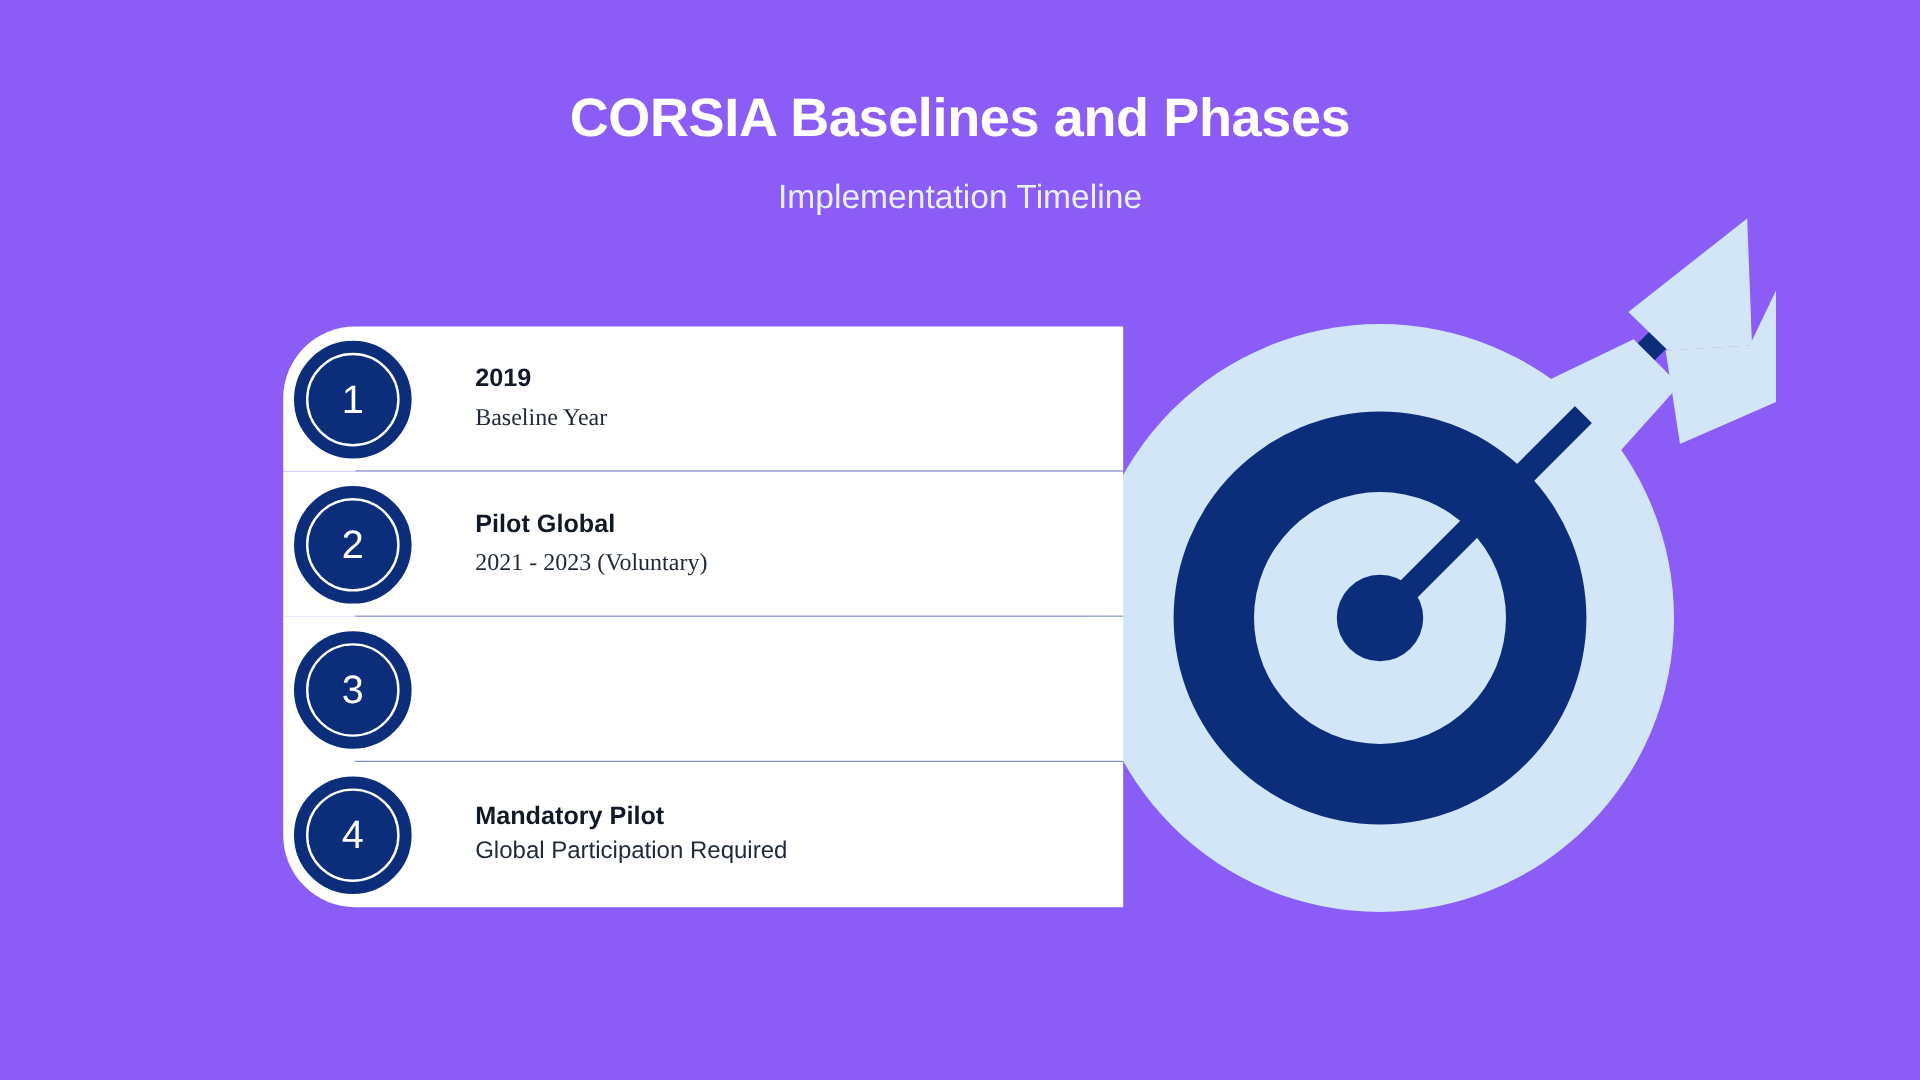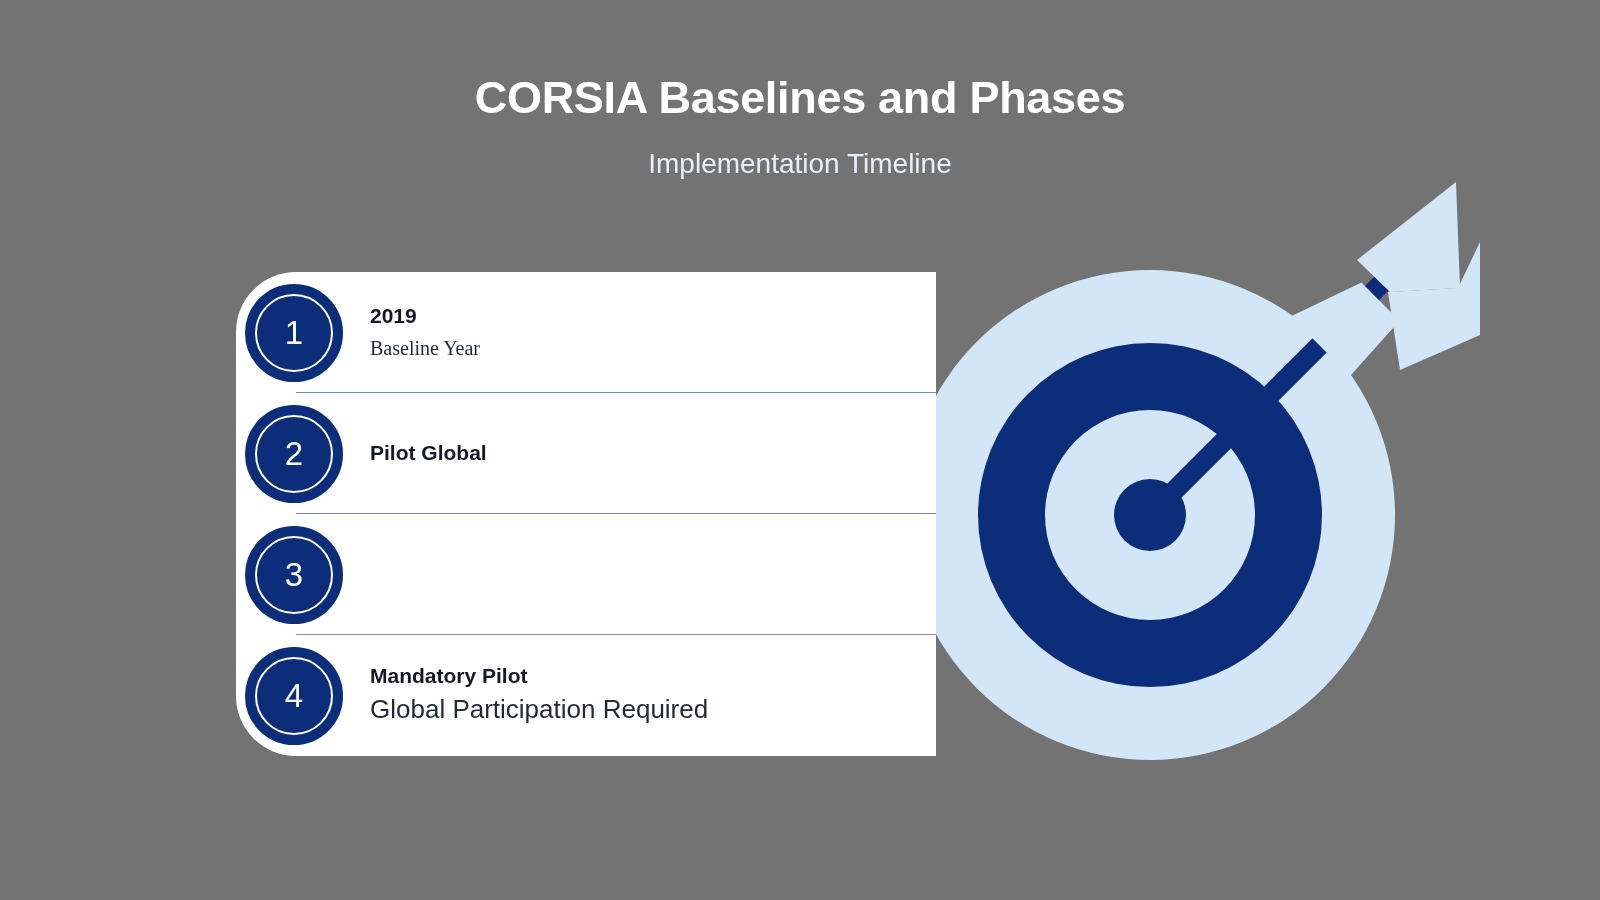--- a/index.html
+++ b/index.html
@@ -10,21 +10,21 @@
     width: 1600px;
     height: 900px;
     overflow: hidden;
     background: #0b2d7a;
     font-family: "Liberation Sans", sans-serif;
   }
   .slide {
     position: relative;
     width: 1600px;
     height: 900px;
-    background: #737373;
+    background: #8b5cf6;
     overflow: hidden;
   }
 
   
   .header {
     position: absolute;
     top: 72px;
     left: 0;
     width: 1600px;
     text-align: center;
@@ -113,38 +113,38 @@
     align-items: center;
     justify-content: center;
     color: #ffffff;
     font-size: 33px;
     font-weight: normal;
     line-height: 1;
   }
   .row-text {
     position: relative;
     z-index: 3;
-    margin-left: 20px;
+    margin-left: 46px;
     color: #14213d;
   }
   .row-title {
     font-size: 21px;
     font-weight: bold;
     color: #111827;
     line-height: 1.35;
   }
   .row-desc {
     font-size: 20px;
     color: #1f2937;
     line-height: 1.45;
     margin-top: 3px;
     font-family: Liberation Serif, serif;
   }
   .row-extra {
-    font-size: 26px;
+    font-size: 20px;
     color: #1f2937;
     line-height: 1.45;
   }
 </style>
 </head>
 <body>
 
 <div class="slide">
 
   <div class="header">
@@ -182,20 +182,21 @@
     </div>
 
     <div class="row">
       <div class="row-bg"></div>
       <div class="divider"></div>
       <div class="badge">
         <div class="badge-inner">2</div>
       </div>
       <div class="row-text">
         <div class="row-title">Pilot Global</div>
+        <div class="row-desc">2021 - 2023 (Voluntary)</div>
       </div>
     </div>
 
     <div class="row">
       <div class="row-bg"></div>
       <div class="divider"></div>
       <div class="badge">
         <div class="badge-inner">3</div>
       </div>
     </div>

